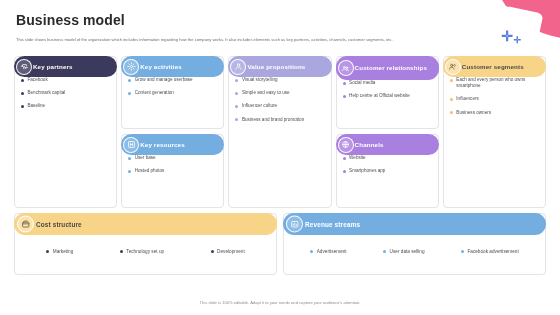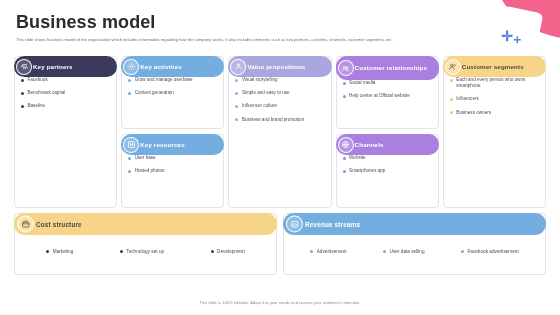--- a/index.html
+++ b/index.html
@@ -40,21 +40,21 @@
     user-select: none;
   }
   .sparkle-1 { top: 29px; right: 47px; font-size: 14px; }
   .sparkle-2 { top: 36px; right: 39px; font-size: 9px; }
 
   
   .page-title {
     position: absolute;
     left: 16px;
     top: 12px;
-    font-size: 18px;
+    font-size: 14px;
     font-weight: bold;
     color: #2b2b2b;
     letter-spacing: .1px;
   }
   .page-subtitle {
     position: absolute;
     left: 16px;
     top: 37px;
     width: 524px;
     font-size: 4.1px;

